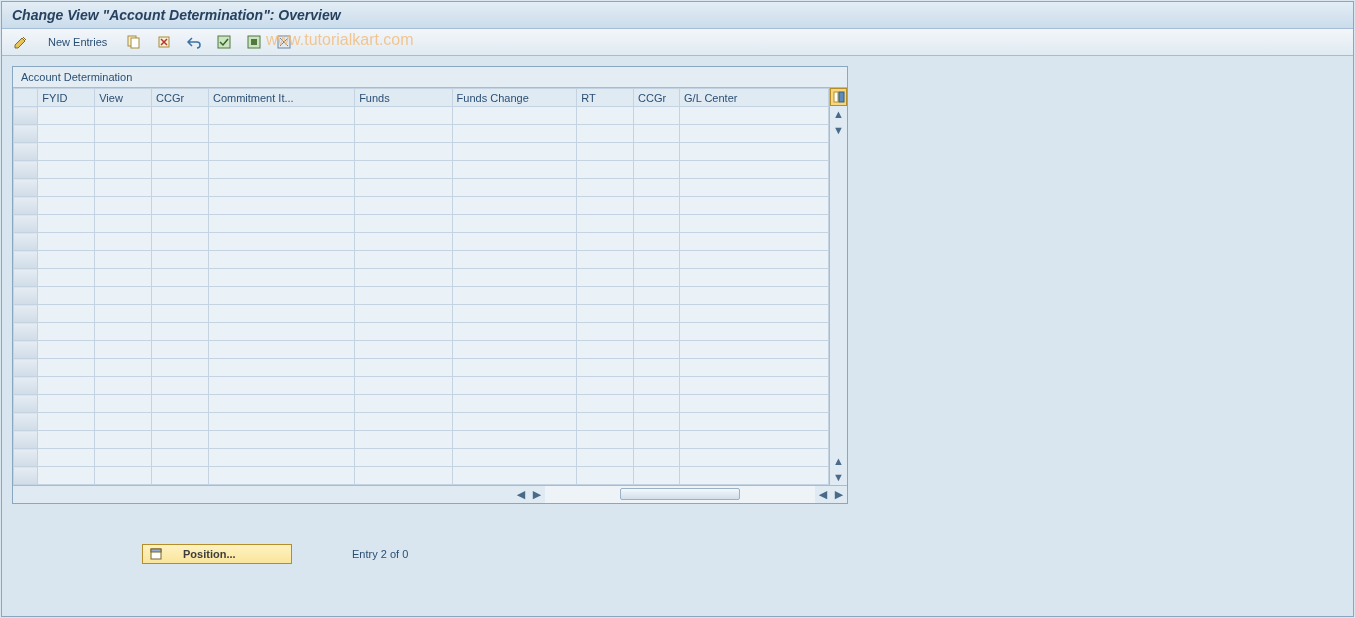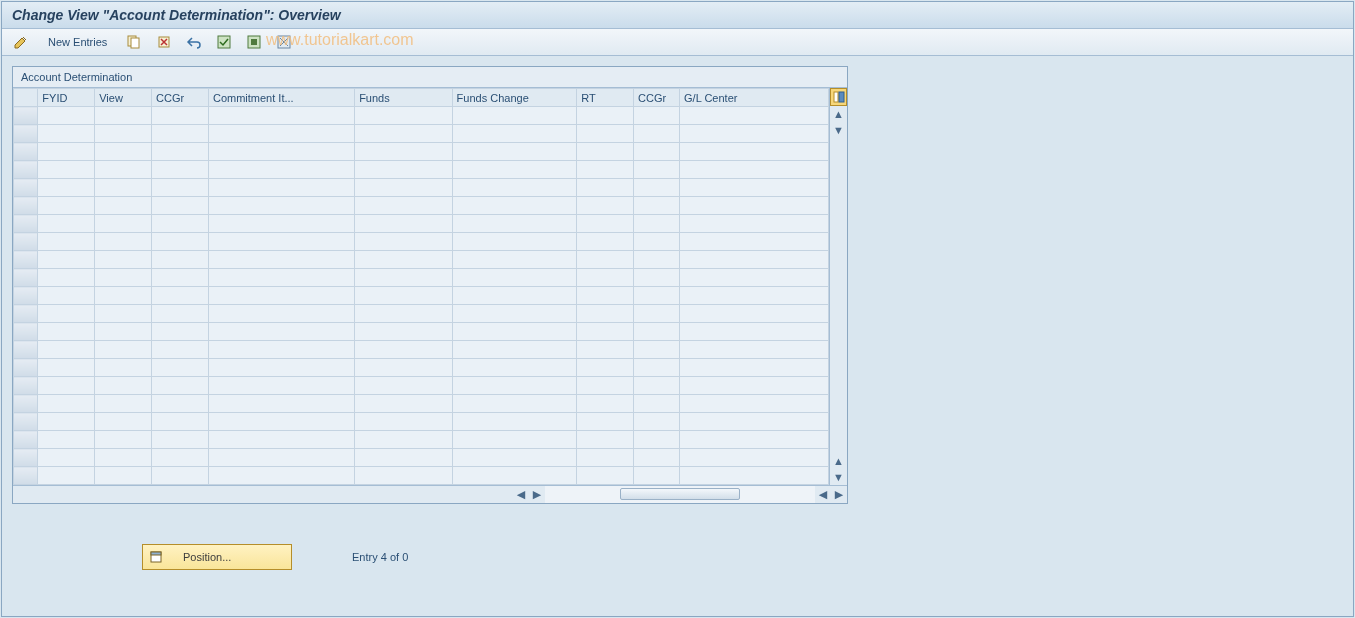--- a/index.html
+++ b/index.html
@@ -145,28 +145,29 @@
     }
     .footer {
       margin-top: 40px;
       padding-left: 130px;
       display:flex;
       align-items:center;
       gap: 60px;
     }
     .position-btn {
       width: 150px;
-      height: 26px;
+      height: 20px;
       background: linear-gradient(to bottom, #fff2c2, #f9e59a);
       border: 1px solid #b58e2a;
       display:flex; align-items:center;
       padding: 4px 6px;
       gap: 20px;
       cursor: pointer;
       color:#3d3d3d;
+      font-weight:bold;
     }
     .position-btn .pi { width:14px; height:14px; display:inline-flex; align-items:center; justify-content:center; }
     .entry-text { color:#2a4f74; }
     svg { display:block; }
   </style>
 </head>
 <body>
 
 <div class="window">
   <div class="titlebar">Change View "Account Determination": Overview</div>
@@ -534,16 +535,16 @@
     <div class="footer">
       <div class="position-btn">
         <span class="pi">
           <svg width="12" height="12" viewBox="0 0 12 12">
               <rect x="1" y="1" width="10" height="10" fill="#fff" stroke="#7a6528"></rect>
               <rect x="1" y="1" width="10" height="3" fill="#8fb0d0" stroke="#7a6528"></rect>
             </svg>
         </span>
         <span>Position...</span>
       </div>
-      <span class="entry-text">Entry 4 of 0</span>
+      <span class="entry-text">Entry 2 of 0</span>
     </div>
   </div>
 </div>
 
 </body></html>

